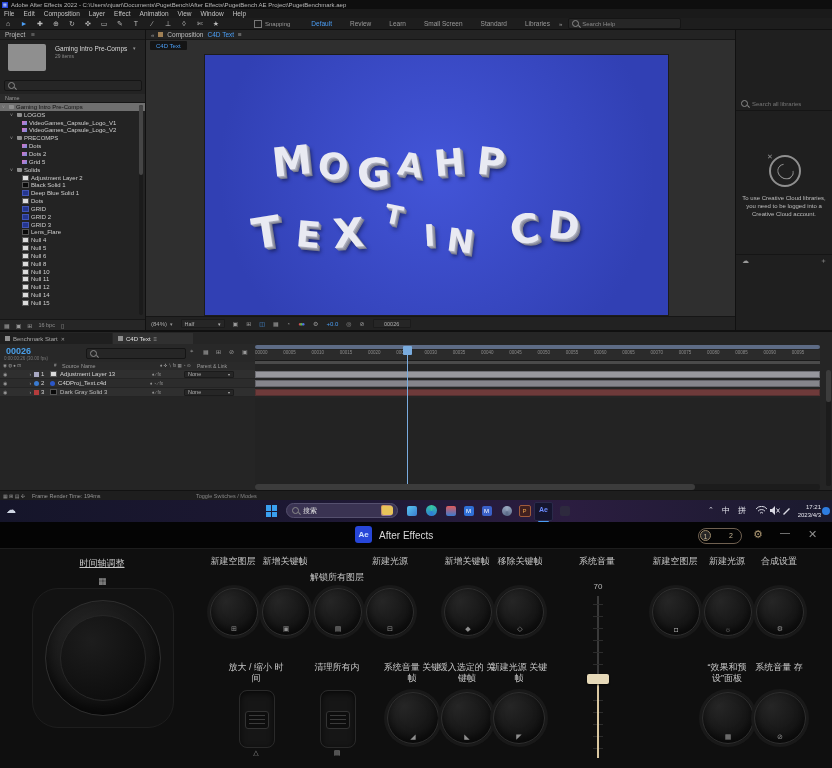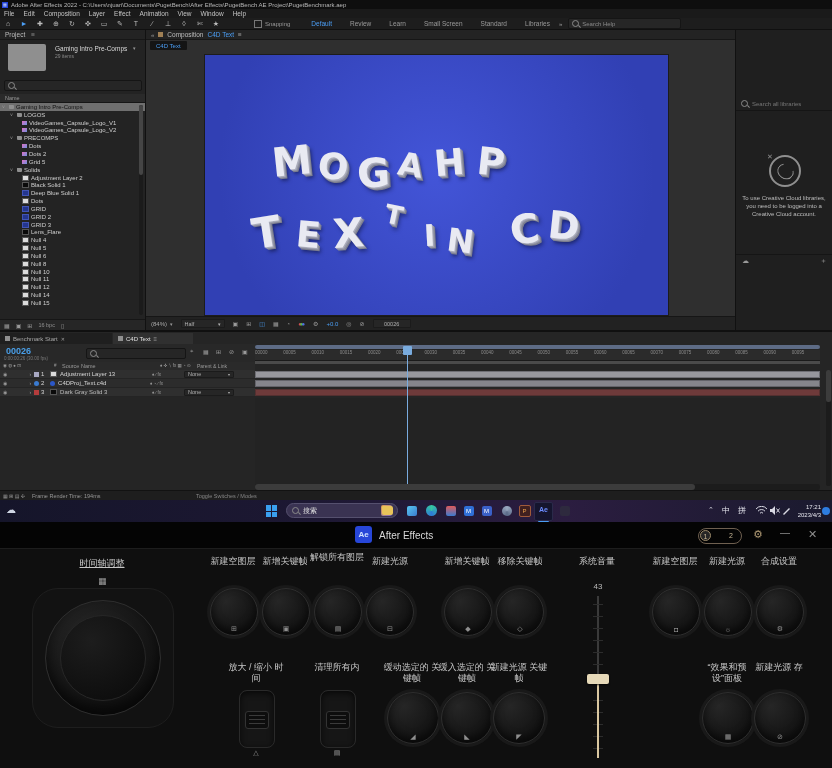--- a/index.html
+++ b/index.html
@@ -522,21 +522,21 @@
 
     <div class="dlabel" style="left:71px;top:36px;text-decoration:underline;">时间轴调整</div>
     <div style="position:absolute;left:98px;top:54px;font-size:9px;color:#9a9a9a;">▦</div>
     <div style="position:absolute;left:32px;top:66px;width:140px;height:138px;border-radius:26px;background:#121212;border:1px solid #1e1e1e;"></div>
     <div style="position:absolute;left:45px;top:78px;width:114px;height:114px;border-radius:50%;background:radial-gradient(circle at 34% 28%,#242424,#121212 72%);border:1px solid #2e2e2e;box-shadow:inset 0 -8px 14px rgba(0,0,0,.65);">
       <div style="position:absolute;left:14px;top:14px;width:84px;height:84px;border-radius:50%;background:radial-gradient(circle at 36% 30%,#1d1d1d,#0e0e0e 75%);border:1px solid #262626;"></div>
     </div>
 
     <div class="dlabel" style="left:202px;top:34px;">新建空图层</div>
     <div class="dlabel" style="left:254px;top:34px;">新增关键帧</div>
-    <div class="dlabel" style="left:306px;top:30px;">解锁所有图层</div>
+    <div class="dlabel" style="left:306px;top:50px;">解锁所有图层</div>
     <div class="dlabel" style="left:359px;top:34px;">新建光源</div>
     <div class="dlabel" style="left:436px;top:34px;">新增关键帧</div>
     <div class="dlabel" style="left:489px;top:34px;">移除关键帧</div>
     <div class="dlabel" style="left:566px;top:34px;">系统音量</div>
     <div class="dlabel" style="left:644px;top:34px;">新建空图层</div>
     <div class="dlabel" style="left:696px;top:34px;">新建光源</div>
     <div class="dlabel" style="left:748px;top:34px;">合成设置</div>
 
     <div class="knob" style="left:210px;top:66px;">
         <span class="kicon">⊞</span>
@@ -559,45 +559,45 @@
     <div class="knob" style="left:652px;top:66px;">
         <span class="kicon">◘</span>
       </div>
     <div class="knob" style="left:704px;top:66px;">
         <span class="kicon">☼</span>
       </div>
     <div class="knob" style="left:756px;top:66px;">
         <span class="kicon">⚙</span>
       </div>
 
-    <div style="position:absolute;left:584px;top:60px;width:28px;text-align:center;font-size:8px;color:#b8b8b8;">43</div>
+    <div style="position:absolute;left:584px;top:60px;width:28px;text-align:center;font-size:8px;color:#b8b8b8;">70</div>
     <div style="position:absolute;left:597px;top:74px;width:2px;height:162px;background:#3a3a3a;"></div>
     <div>
       <div style="position:absolute;left:593px;top:82px;width:10px;height:1px;background:#2c2c2c;"></div>
       <div style="position:absolute;left:593px;top:94px;width:10px;height:1px;background:#2c2c2c;"></div>
       <div style="position:absolute;left:593px;top:106px;width:10px;height:1px;background:#2c2c2c;"></div>
       <div style="position:absolute;left:593px;top:118px;width:10px;height:1px;background:#2c2c2c;"></div>
       <div style="position:absolute;left:593px;top:130px;width:10px;height:1px;background:#2c2c2c;"></div>
       <div style="position:absolute;left:593px;top:142px;width:10px;height:1px;background:#2c2c2c;"></div>
       <div style="position:absolute;left:593px;top:178px;width:10px;height:1px;background:#2c2c2c;"></div>
       <div style="position:absolute;left:593px;top:190px;width:10px;height:1px;background:#2c2c2c;"></div>
       <div style="position:absolute;left:593px;top:202px;width:10px;height:1px;background:#2c2c2c;"></div>
       <div style="position:absolute;left:593px;top:214px;width:10px;height:1px;background:#2c2c2c;"></div>
       <div style="position:absolute;left:593px;top:226px;width:10px;height:1px;background:#2c2c2c;"></div>
     </div>
     <div style="position:absolute;left:597px;top:162px;width:2px;height:74px;background:#d9c7a0;"></div>
     <div style="position:absolute;left:587px;top:152px;width:22px;height:10px;border-radius:2px;background:#e6d9b8;box-shadow:0 1px 2px rgba(0,0,0,.8);"></div>
 
     <div class="dlabel" style="left:225px;top:140px;">放大 / 缩小 时间</div>
     <div class="dlabel" style="left:306px;top:140px;">清理所有内</div>
-    <div class="dlabel" style="left:381px;top:140px;">缓动选定的 关键帧</div>
+    <div class="dlabel" style="left:381px;top:140px;">系统音量 关键帧</div>
     <div class="dlabel" style="left:436px;top:140px;">缓入选定的 关键帧</div>
     <div class="dlabel" style="left:488px;top:140px;">新建光源 关键帧</div>
     <div class="dlabel" style="left:696px;top:140px;">“效果和预 设”面板</div>
-    <div class="dlabel" style="left:748px;top:140px;">新建光源 存</div>
+    <div class="dlabel" style="left:748px;top:140px;">系统音量 存</div>
 
     <div class="fader" style="left:239px;top:168px;">
         <div class="fhandle">
           <i></i>
           <i></i>
           <i></i>
         </div>
       </div>
     <div class="ficon" style="left:239px;top:227px;width:34px;">△</div>
     <div class="fader" style="left:320px;top:168px;">

